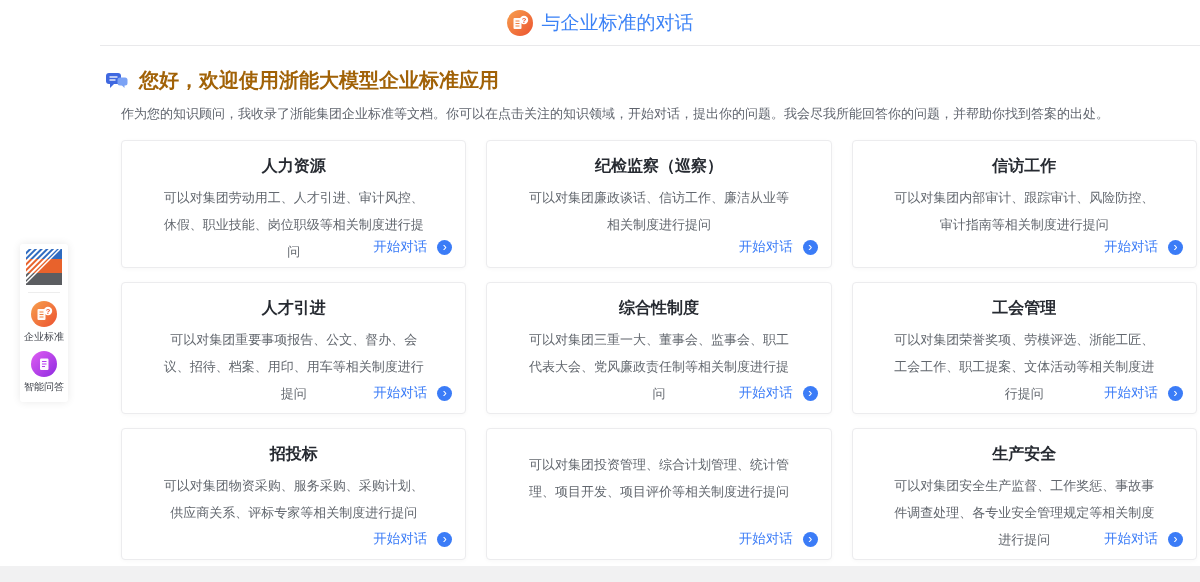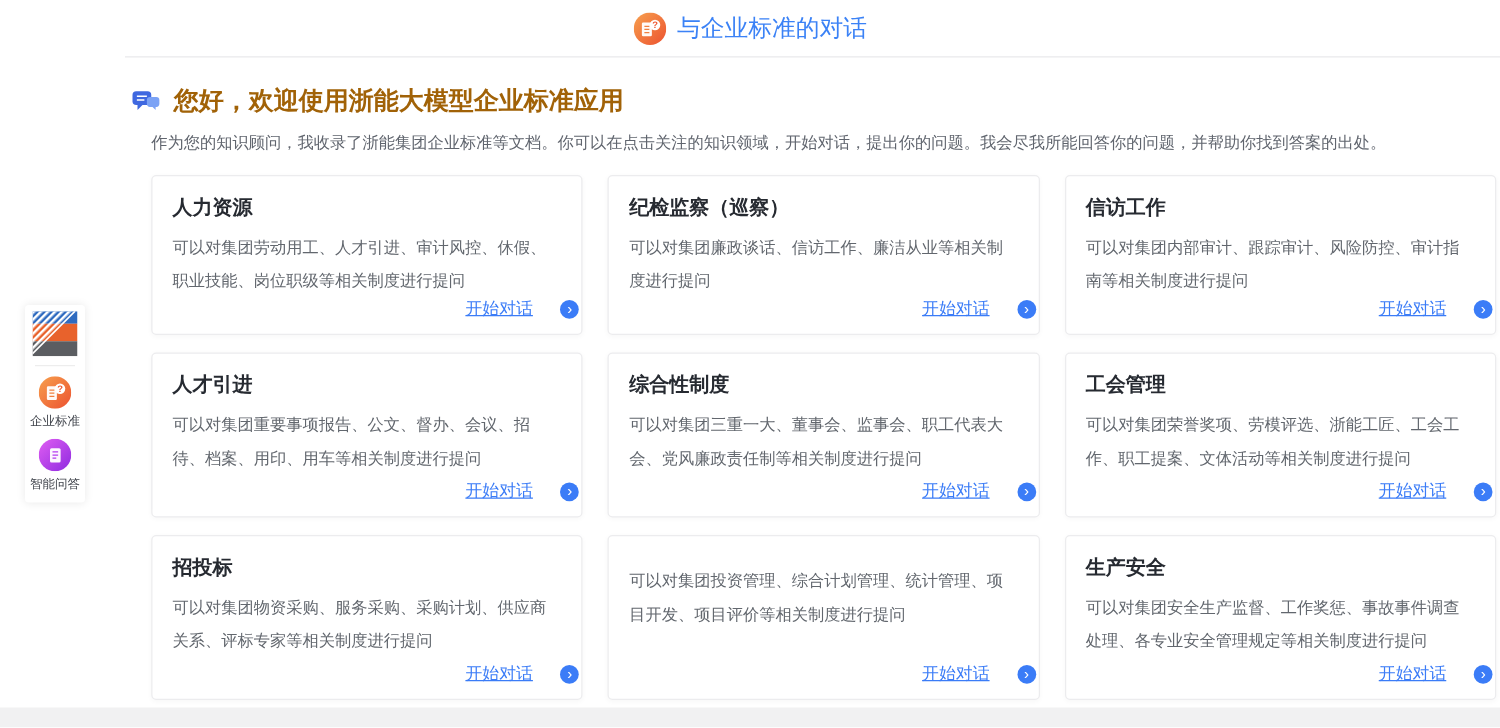--- a/index.html
+++ b/index.html
@@ -25,25 +25,25 @@
   
   .main { position:absolute; left:121px; top:45px; right:3px; }
   .welcome { margin-top:22px; }
   .welcome-title-row { display:flex; align-items:center; gap:10px; margin-left:-16px; }
   .welcome-title { font-size:20px; font-weight:700; color:#a16207; }
   .welcome-subtitle { margin-top:11px; font-size:13px; color:#60656e; }
   
   .grid { margin-top:17px; display:grid; grid-template-columns:repeat(3,1fr);
     grid-template-rows:128px 132px 132px; column-gap:20px; row-gap:14px; }
   .card { position:relative; background:#fff; border:1px solid #ececee; border-radius:4px;
-    padding:15px 16px 12px; box-shadow:0 1px 4px rgba(0,0,0,0.03); overflow:hidden; cursor:pointer; }
+    padding:15px 36px 12px; box-shadow:0 1px 4px rgba(0,0,0,0.03); overflow:hidden; cursor:pointer;text-align:center; }
   .card h3 { font-size:16px; font-weight:700; color:#262a31; }
   .card .desc { margin-top:7px; font-size:13px; color:#62676e; line-height:27px; }
-  .card .action { position:absolute; right:2px; bottom:11px; display:flex; align-items:center;
-    gap:22px; color:#3b7cf7; font-size:13.5px; cursor:pointer;text-decoration:underline; }
+  .card .action { position:absolute; right:13px; bottom:11px; display:flex; align-items:center;
+    gap:10px; color:#3b7cf7; font-size:13.5px; cursor:pointer; }
   .arrow-circle { width:15px; height:15px; border-radius:50%; background:#3b7cf7; color:#fff;
     display:flex; align-items:center; justify-content:center; font-size:12px; line-height:1; padding-bottom:1px; }
   .bottom-strip { position:absolute; left:0; right:0; bottom:0; height:16px; background:#f1f1f2; }
   .icon { display:inline-flex; }
 </style>
 </head>
 <body>
 
 <header class="app-header">
   <span class="icon">

